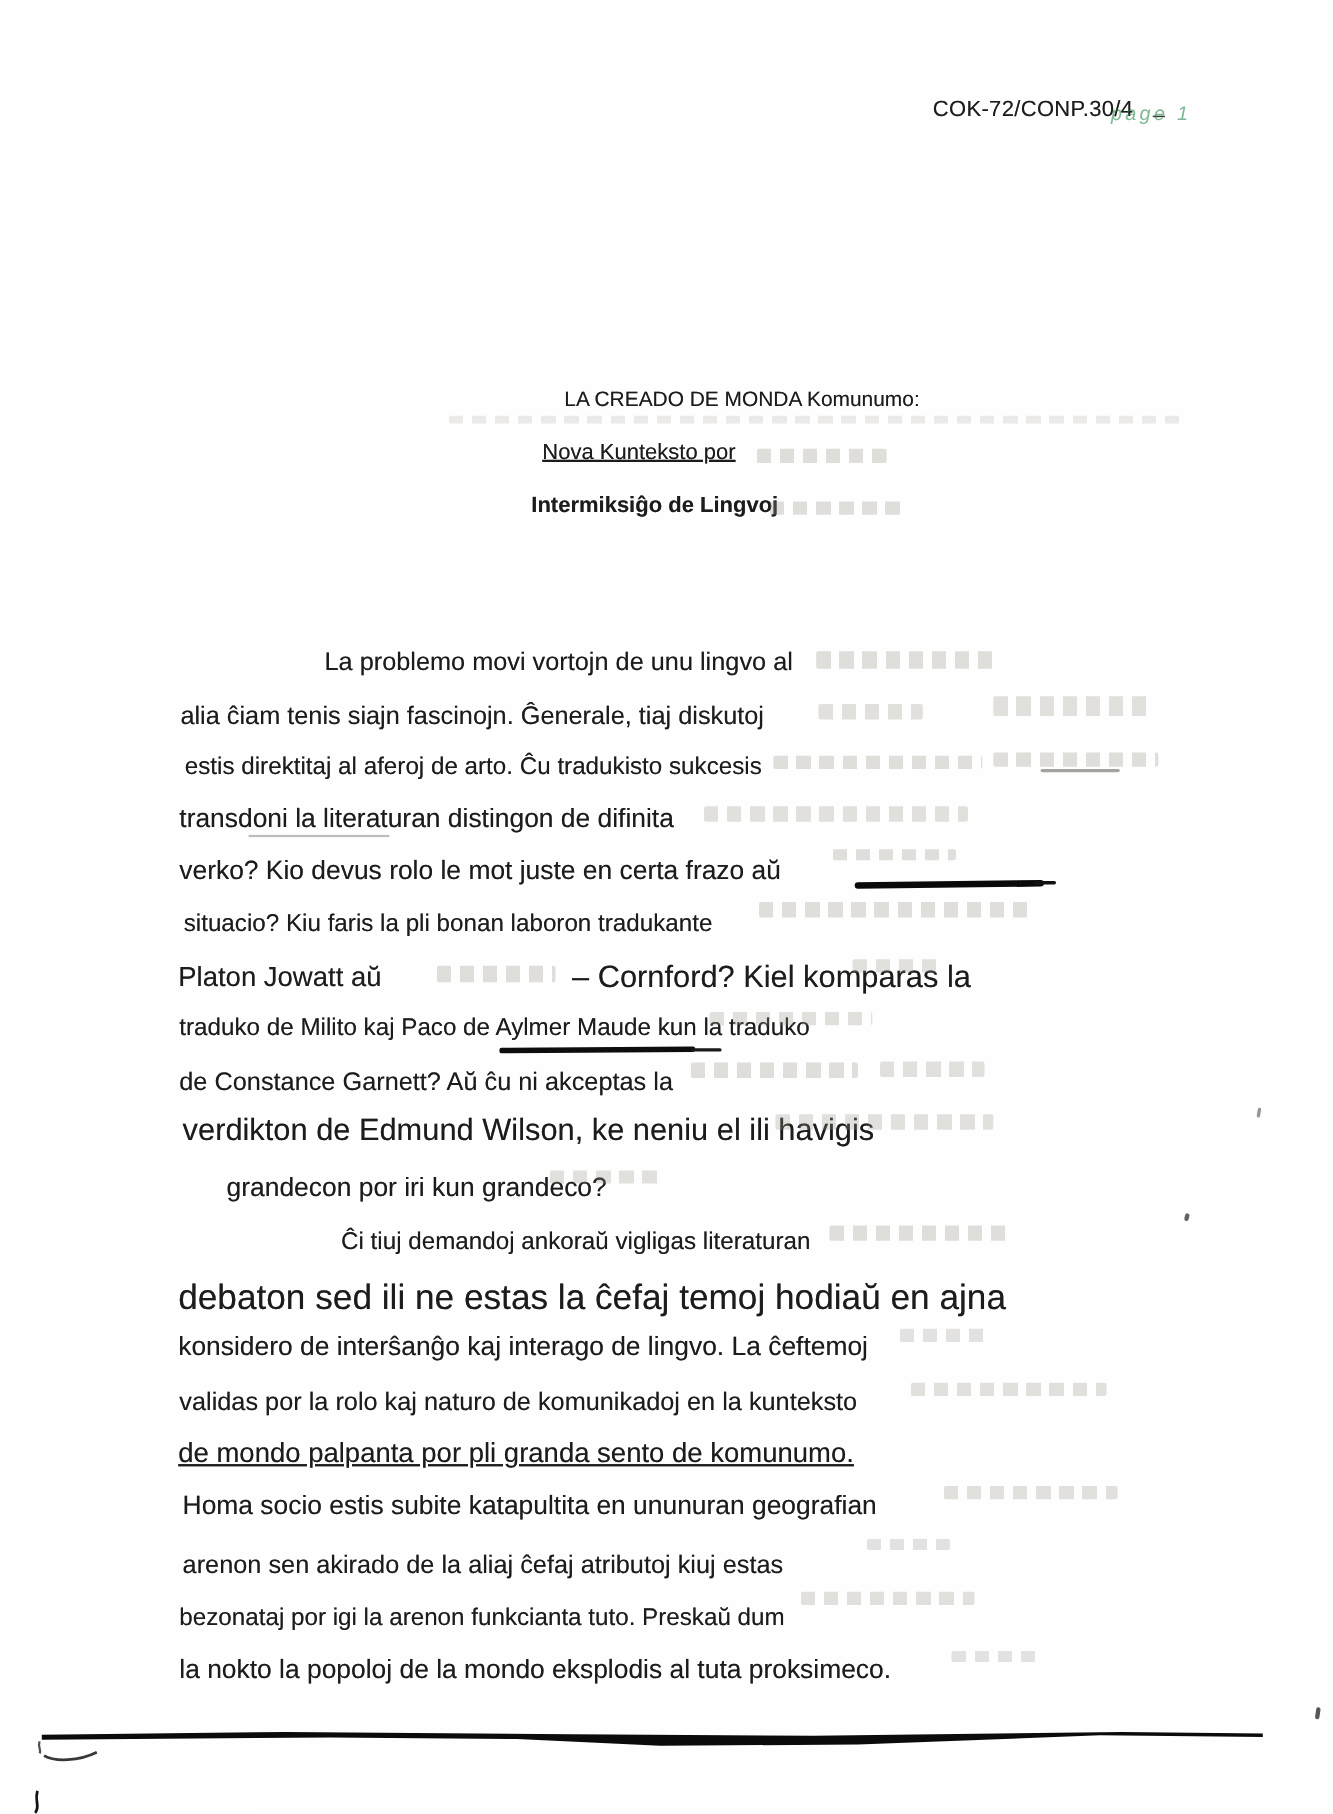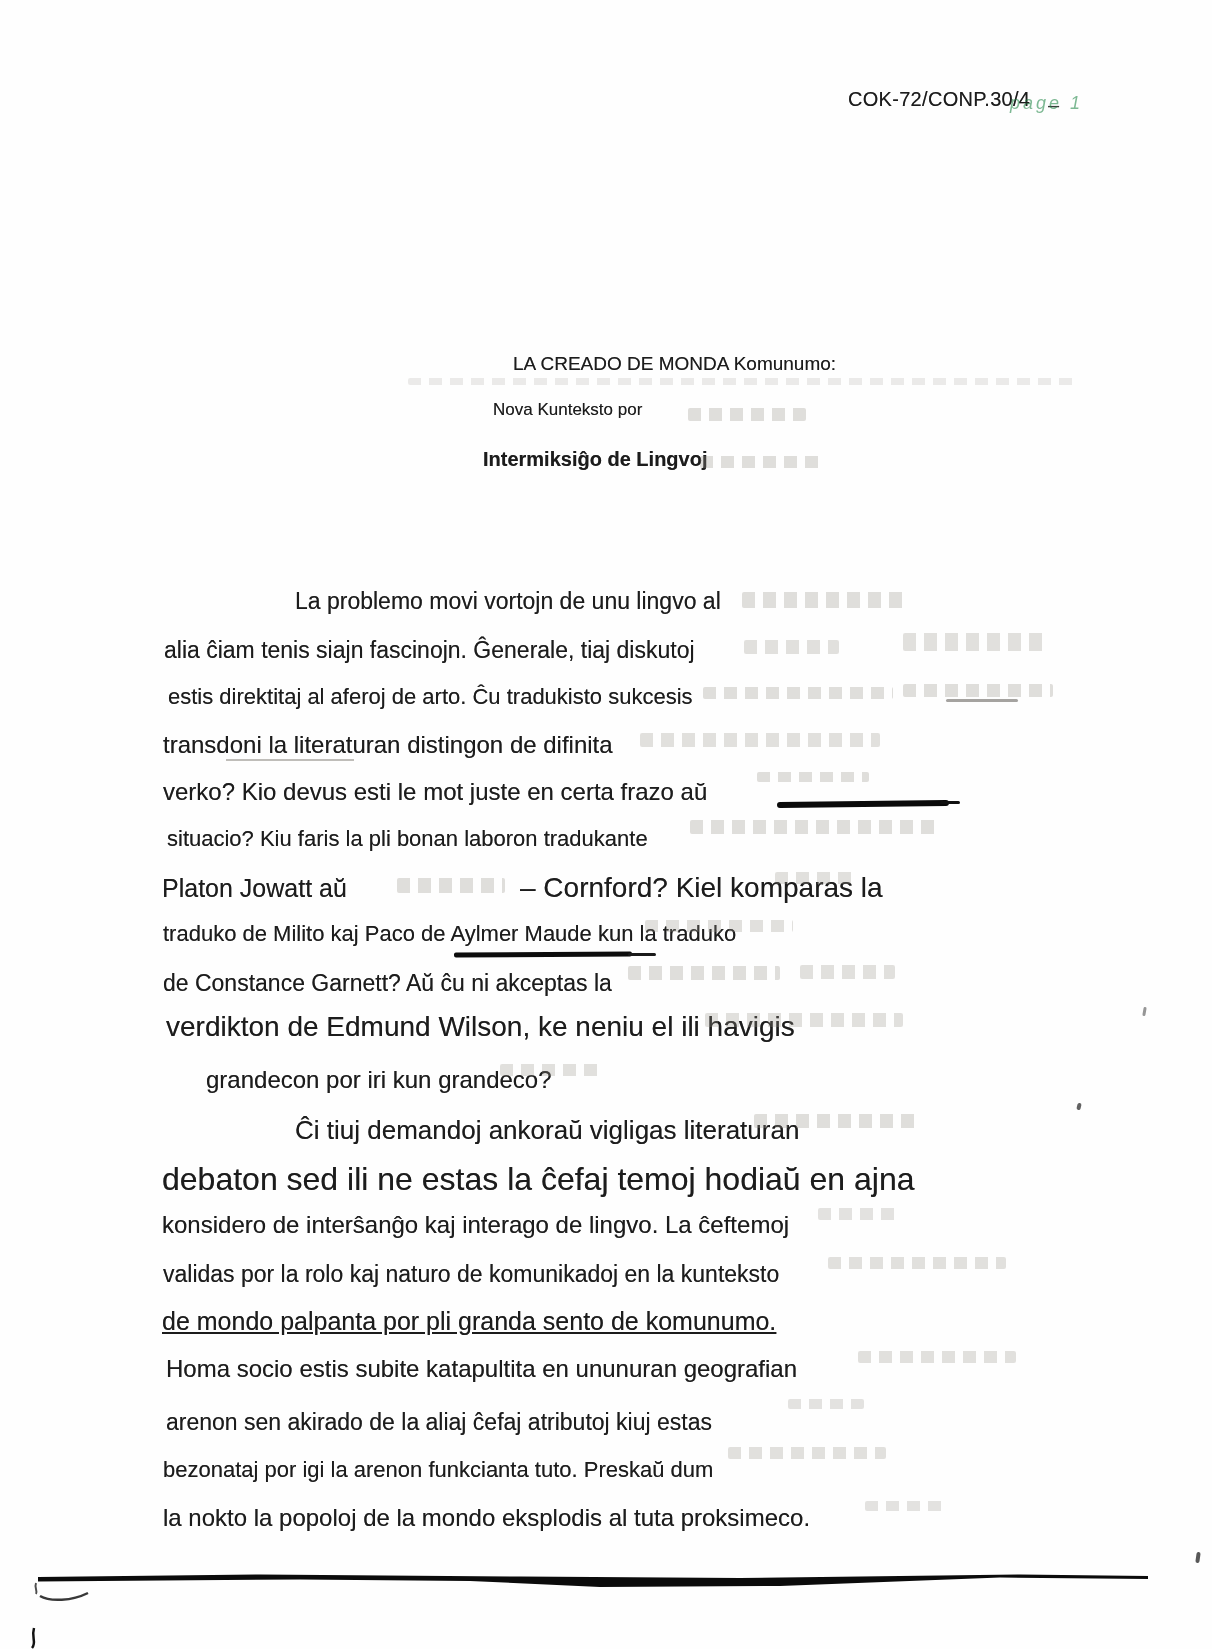--- a/index.html
+++ b/index.html
@@ -13,21 +13,21 @@
   }
   .abs{position:absolute;white-space:nowrap;}
   .scan{text-shadow:0 0 .4px rgba(20,20,20,.55);}
   .header-line{top:88px;left:848px;font-size:20px;letter-spacing:.3px;}
   .hdr-dash{top:94px;left:1048px;font-size:20px;color:#3a3a3a;}
   .ghost-word{
     top:93px;left:1010px;font-size:18px;letter-spacing:3px;
     color:#15803d;opacity:.55;filter:blur(.6px);font-style:italic;
   }
   .title-1{top:353px;left:513px;font-size:19px;}
-  .title-2{top:400px;left:493px;font-size:17px;}
+  .title-2{top:400px;left:493px;font-size:20px;text-decoration:underline;}
   .title-3{top:448px;left:483px;font-size:20px;font-weight:bold;}
   .bline{position:absolute;white-space:nowrap;}
   .ghost{
     position:absolute;border-radius:2px;
     background:repeating-linear-gradient(90deg,#9a958c 0 13px,rgba(255,255,255,0) 13px 21px);
     filter:blur(.7px);
   }
   .mark{position:absolute;background:#2e2e2e;border-radius:2px;}
   .redaction{
     position:absolute;left:777px;top:801px;width:172px;height:6px;
@@ -54,29 +54,29 @@
 
   <span class="abs scan title-1">LA CREADO DE MONDA Komunumo:</span>
   <span class="abs scan title-2">Nova Kunteksto por</span>
   <span class="abs scan title-3">Intermiksiĝo de Lingvoj</span>
 
   <div id="body-lines">
       <span class="bline scan" style="left: 295px; top: 588px; font-size: 23px;">La problemo movi vortojn de unu lingvo al</span>
       <span class="bline scan" style="left: 164px; top: 637px; font-size: 23px;">alia ĉiam tenis siajn fascinojn. Ĝenerale, tiaj diskutoj</span>
       <span class="bline scan" style="left: 168px; top: 684px; font-size: 22px; text-align: right;">estis direktitaj al aferoj de arto. Ĉu tradukisto sukcesis</span>
       <span class="bline scan" style="left: 163px; top: 731px; font-size: 24px;">transdoni la literaturan distingon de difinita</span>
-      <span class="bline scan" style="left: 163px; top: 778px; font-size: 24px;">verko? Kio devus esti le mot juste en certa frazo aŭ</span>
+      <span class="bline scan" style="left: 163px; top: 778px; font-size: 24px;">verko? Kio devus rolo le mot juste en certa frazo aŭ</span>
       <span class="bline scan" style="left: 167px; top: 826px; font-size: 22px;">situacio? Kiu faris la pli bonan laboron tradukante</span>
       <span class="bline scan" style="left: 162px; top: 874px; font-size: 25px;">Platon Jowatt aŭ</span>
       <span class="bline scan" style="left: 520px; top: 872px; font-size: 28px;">– Cornford? Kiel komparas la</span>
       <span class="bline scan" style="left: 163px; top: 921px; font-size: 22px;">traduko de Milito kaj Paco de Aylmer Maude kun la traduko</span>
       <span class="bline scan" style="left: 163px; top: 970px; font-size: 23px;">de Constance Garnett? Aŭ ĉu ni akceptas la</span>
       <span class="bline scan" style="left: 166px; top: 1011px; font-size: 28px;">verdikton de Edmund Wilson, ke neniu el ili havigis</span>
       <span class="bline scan" style="left: 162px; top: 1066px; font-size: 24px; margin-left: 44px;">grandecon por iri kun grandeco?</span>
-      <span class="bline scan" style="left: 295px; top: 1115px; font-size: 26px;">Ĉi tiuj demandoj ankoraŭ vigligas literaturan</span>
+      <span class="bline scan" style="left: 310px; top: 1115px; font-size: 22px;">Ĉi tiuj demandoj ankoraŭ vigligas literaturan</span>
       <span class="bline scan" style="left: 162px; top: 1161px; font-size: 32px;">debaton sed ili ne estas la ĉefaj temoj hodiaŭ en ajna</span>
       <span class="bline scan" style="left: 162px; top: 1211px; font-size: 24px;">konsidero de interŝanĝo kaj interago de lingvo. La ĉeftemoj</span>
       <span class="bline scan" style="left: 163px; top: 1261px; font-size: 23px;">validas por la rolo kaj naturo de komunikadoj en la kunteksto</span>
       <span class="bline scan" style="left: 162px; top: 1307px; font-size: 25px; text-decoration: underline;">de mondo palpanta por pli granda sento de komunumo.</span>
       <span class="bline scan" style="left: 166px; top: 1355px; font-size: 24px;">Homa socio estis subite katapultita en ununuran geografian</span>
       <span class="bline scan" style="left: 166px; top: 1409px; font-size: 23px;">arenon sen akirado de la aliaj ĉefaj atributoj kiuj estas</span>
       <span class="bline scan" style="left: 163px; top: 1457px; font-size: 22px;">bezonataj por igi la arenon funkcianta tuto. Preskaŭ dum</span>
       <span class="bline scan" style="left: 163px; top: 1504px; font-size: 24px;">la nokto la popoloj de la mondo eksplodis al tuta proksimeco.</span>
     </div>
 

